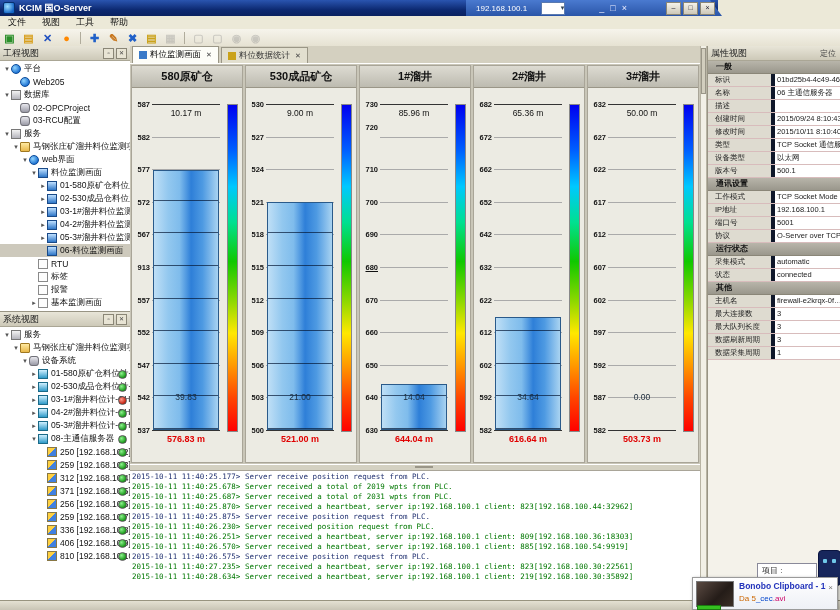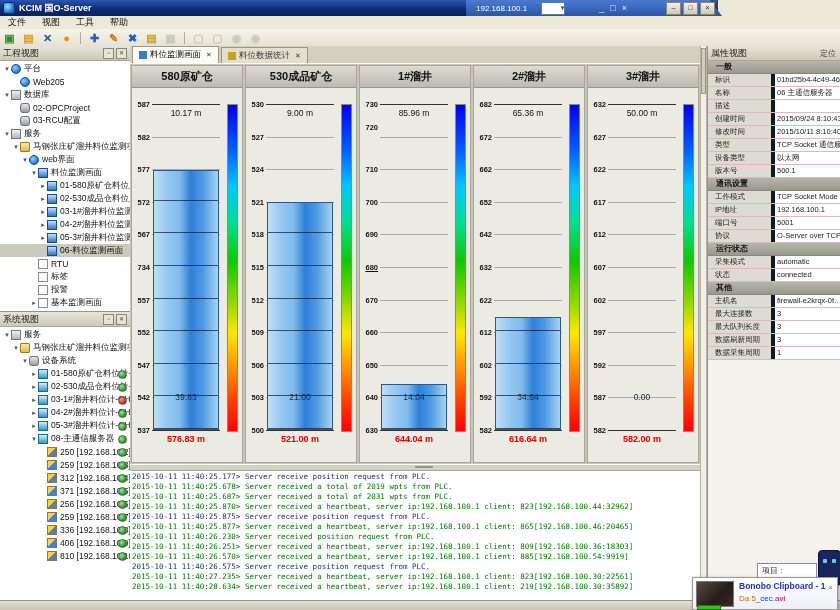--- a/index.html
+++ b/index.html
@@ -412,21 +412,21 @@
             <div class="gticklbl" style="top: 16px;">587</div>
             <div class="gtick" style="top: 48.6px;"></div>
             <div class="gticklbl" style="top: 48.6px;">582</div>
             <div class="gtick" style="top: 81.2px;"></div>
             <div class="gticklbl" style="top: 81.2px;">577</div>
             <div class="gtick" style="top: 113.8px;"></div>
             <div class="gticklbl" style="top: 113.8px;">572</div>
             <div class="gtick" style="top: 146.4px;"></div>
             <div class="gticklbl" style="top: 146.4px;">567</div>
             <div class="gtick" style="top: 179px;"></div>
-            <div class="gticklbl" style="top: 179px;">734</div>
+            <div class="gticklbl" style="top: 179px;">913</div>
             <div class="gtick" style="top: 211.6px;"></div>
             <div class="gticklbl" style="top: 211.6px;">557</div>
             <div class="gtick" style="top: 244.2px;"></div>
             <div class="gticklbl" style="top: 244.2px;">552</div>
             <div class="gtick" style="top: 276.8px;"></div>
             <div class="gticklbl" style="top: 276.8px;">547</div>
             <div class="gtick" style="top: 309.4px;"></div>
             <div class="gticklbl" style="top: 309.4px;">542</div>
             <div class="gtick major" style="top: 342px;"></div>
             <div class="gticklbl" style="top: 342px;">537</div>
@@ -553,36 +553,35 @@
             <div class="gtick" style="top: 244.2px;"></div>
             <div class="gticklbl" style="top: 244.2px;">597</div>
             <div class="gtick" style="top: 276.8px;"></div>
             <div class="gticklbl" style="top: 276.8px;">592</div>
             <div class="gtick" style="top: 309.4px;"></div>
             <div class="gticklbl" style="top: 309.4px;">587</div>
             <div class="gtick major" style="top: 342px;"></div>
             <div class="gticklbl" style="top: 342px;">582</div>
             <div class="gtoplbl" style="top: 20px;">50.00 m</div>
             <div class="ginner" style="top: 304.4px;">0.00</div>
-            <div class="glevel" style="top: 346px;">582.00 m</div>
+            <div class="glevel" style="top: 346px;">503.73 m</div>
             <div class="gcbar" style="top: 16px; height: 326px;"></div>
           </div>
         </div>
       </div>
     <div id="splitter">
         <span class="grip"></span>
       </div>
     <div id="logpanel">
       <div id="logbody">
           <div class="logline" style="color: rgb(32, 48, 112);">2015-10-11 11:40:25.177&gt; Server receive position request from PLC.</div>
           <div class="logline" style="color: rgb(0, 119, 0);">2015-10-11 11:40:25.678&gt; Server received a total of 2019 wpts from PLC.</div>
           <div class="logline" style="color: rgb(0, 119, 0);">2015-10-11 11:40:25.687&gt; Server received a total of 2031 wpts from PLC.</div>
           <div class="logline" style="color: rgb(0, 119, 0);">2015-10-11 11:40:25.870&gt; Server received a heartbeat, server ip:192.168.100.1 client: 823[192.168.100.44:32962]</div>
           <div class="logline" style="color: rgb(32, 48, 112);">2015-10-11 11:40:25.875&gt; Server receive position request from PLC.</div>
-          <div class="logline" style="color: rgb(0, 119, 0);">2015-10-11 11:40:25.877&gt; Server received a heartbeat, server ip:192.168.100.1 client: 865[192.168.100.46:20465]</div>
           <div class="logline" style="color: rgb(0, 119, 0);">2015-10-11 11:40:26.230&gt; Server received position request from PLC.</div>
           <div class="logline" style="color: rgb(0, 119, 0);">2015-10-11 11:40:26.251&gt; Server received a heartbeat, server ip:192.168.100.1 client: 809[192.168.100.36:18303]</div>
           <div class="logline" style="color: rgb(0, 119, 0);">2015-10-11 11:40:26.570&gt; Server received a heartbeat, server ip:192.168.100.1 client: 885[192.168.100.54:9919]</div>
           <div class="logline" style="color: rgb(32, 48, 112);">2015-10-11 11:40:26.575&gt; Server receive position request from PLC.</div>
           <div class="logline" style="color: rgb(0, 119, 0);">2015-10-11 11:40:27.235&gt; Server received a heartbeat, server ip:192.168.100.1 client: 823[192.168.100.30:22561]</div>
           <div class="logline" style="color: rgb(0, 119, 0);">2015-10-11 11:40:28.634&gt; Server received a heartbeat, server ip:192.168.100.1 client: 219[192.168.100.30:35892]</div>
         </div>
     </div>
   </div>
 

